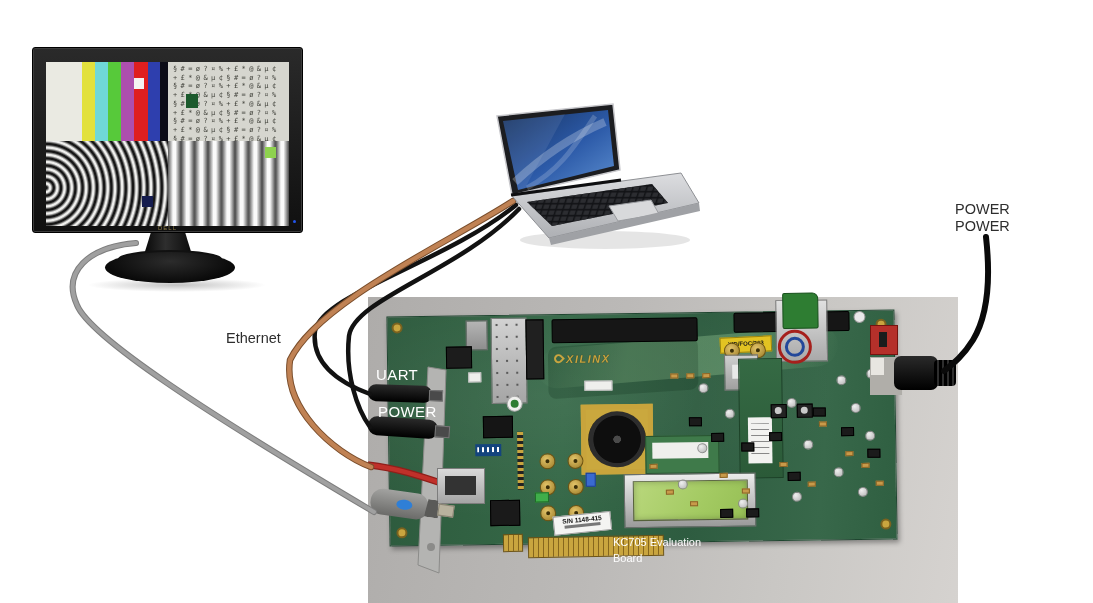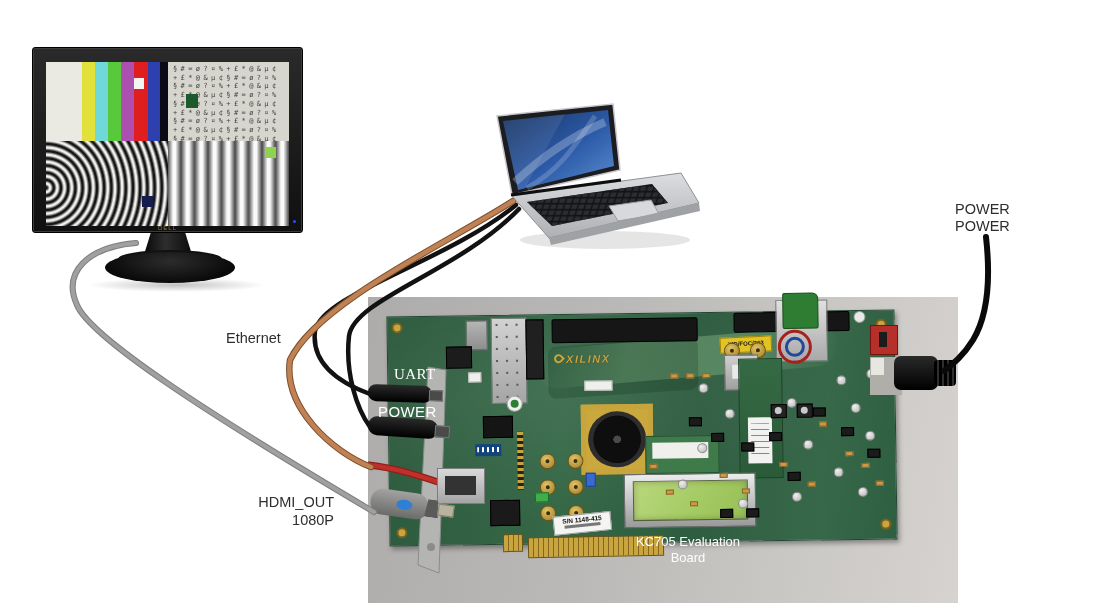--- a/index.html
+++ b/index.html
@@ -82,21 +82,21 @@
   .wloop{position:absolute;left:390px;top:18px;width:34px;height:34px;border:3px solid #a6201c;border-radius:50%;box-sizing:border-box;}
   .wloop::after{content:"";position:absolute;left:4px;top:4px;width:20px;height:20px;border:3px solid #23489a;border-radius:50%;box-sizing:border-box;}
   .shield{position:absolute;left:336px;top:42px;width:32px;height:34px;background:linear-gradient(#cfcfcf,#9f9f9f);border:1px solid #777;}
   .shield::after{content:"";position:absolute;left:7px;top:9px;width:18px;height:14px;background:#e9e9e9;}
   .dipsw{position:absolute;left:86px;top:128px;width:26px;height:12px;background:#14447e;
          background-image:repeating-linear-gradient(90deg,#fff 0 2px,transparent 2px 5px);background-size:22px 5px;background-position:2px 3px;background-repeat:no-repeat;}
   .pinstrip{position:absolute;left:128px;top:116px;width:6px;height:58px;
             background:repeating-linear-gradient(#c9a53f 0 3px,#222 3px 6px);}
   .wsticker{position:absolute;background:#efefec;border:1px solid #bbb;}
   .photo-label{position:absolute;color:#fff;font-size:15px;letter-spacing:.4px;}
-  .caption{position:absolute;left:245px;top:237px;width:150px;color:#fdfdfd;font-size:13px;line-height:16px;text-align:center;}
+  .caption{position:absolute;left:245px;top:237px;width:150px;color:#fdfdfd;font-size:11px;line-height:16px;text-align:left;}
 
   
   .monitor{position:absolute;left:32px;top:47px;width:271px;height:186px;background:linear-gradient(#2a2a2a,#101010);
            border:1px solid #000;border-radius:3px;box-shadow:inset 0 0 0 1px #3c3c3c;box-sizing:border-box;}
   .screen{position:absolute;left:13px;top:14px;width:243px;height:164px;background:#000;overflow:hidden;}
   .quad{position:absolute;overflow:hidden;}
   .bars{display:flex;height:100%;}
   .bars div{height:100%;}
   .glyphs{white-space:pre;font-family:"DejaVu Sans Mono",monospace;font-size:7px;line-height:8.7px;
           letter-spacing:3.4px;color:#45463f;padding:3px 0 0 5px;}
@@ -243,21 +243,21 @@
       <div class="tip"></div>
       <div class="logo"></div>
     </div>
     <div class="rswitch"></div>
     <div class="atx"></div>
     <div class="pplug">
         <div class="body"></div>
         <div class="grip"></div>
       </div>
 
-    <div class="photo-label" style="left:26px;top:69px;font-family:Liberation Serif, serif;">UART</div>
+    <div class="photo-label" style="left:8px;top:69px;">UART</div>
     <div class="photo-label" style="left:10px;top:106px;">POWER</div>
     <div class="caption">
       <div>KC705 Evaluation</div>
       <div>Board</div>
     </div>
   </div>
 
   <svg class="abs" style="left:0;top:0;pointer-events:none;" width="1093" height="603" viewBox="0 0 1093 603">
     <path d="M 136,243 C 88,247 62,272 77,305 C 90,337 205,412 374,512" fill="none" stroke-width="6" stroke-linecap="round" stroke="#7e7e7e"></path>
     <path d="M 136,243 C 88,247 62,272 77,305 C 90,337 205,412 374,512" fill="none" stroke-width="4" stroke-linecap="round" stroke="#a0a0a0"></path>
@@ -334,21 +334,17 @@
     <polygon points="48,31 110,24 70,98 63,100" fill="rgba(255,255,255,.08)"></polygon>
     <polygon points="57,106 226,83 244,113 94,148" fill="url(#lapsilver)" stroke="#8e9094" stroke-width="1"></polygon>
     <polygon points="72,112 197,94 213,113 97,136" fill="#121316"></polygon>
     <polygon points="72,112 197,94 213,113 97,136" fill="url(#keys)"></polygon>
     <polygon points="154,116 196,110 204,124 163,131" fill="#d8d9db" stroke="#9a9ca0" stroke-width="1"></polygon>
     <polygon points="94,148 244,113 245,121 96,155" fill="#9fa1a5"></polygon>
     <line x1="56" y1="105" x2="166" y2="90" stroke="#0e0e10" stroke-width="3"></line>
   </svg>
 
   <div class="dlabel" style="left:226px;top:330px;">Ethernet</div>
-  <div class="dlabel" style="left:238px;top:493px;width:96px;text-align:right;line-height:18px;">
-    <div>HDMI_OUT</div>
-    <div>1080P</div>
-  </div>
   <div class="dlabel" style="left:955px;top:201px;width:70px;text-align:left;line-height:17px;">
     <div>POWER</div>
     <div>POWER</div>
   </div>
 </div>
 
 </body></html>

